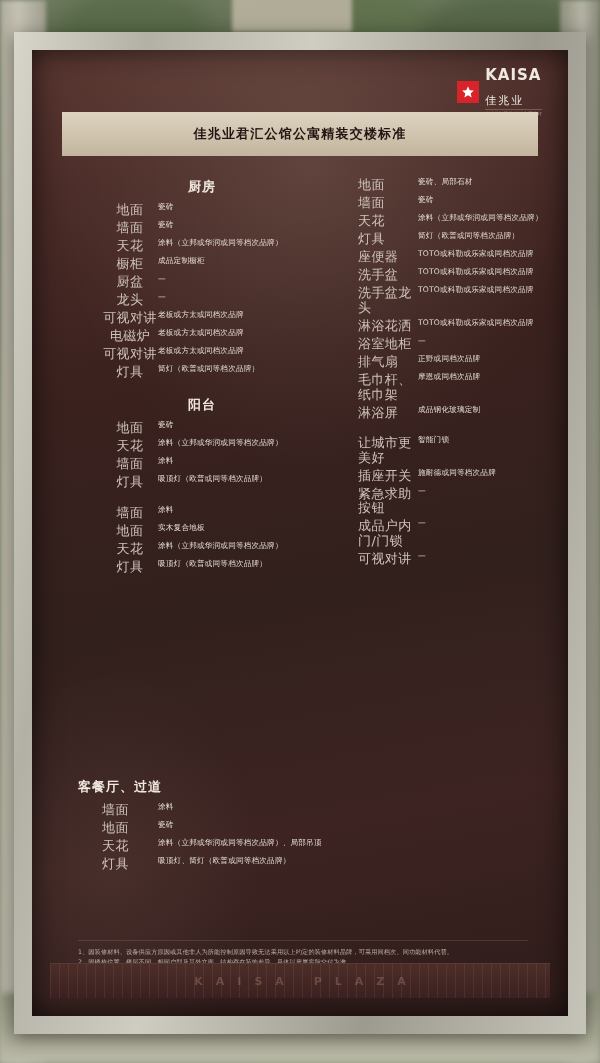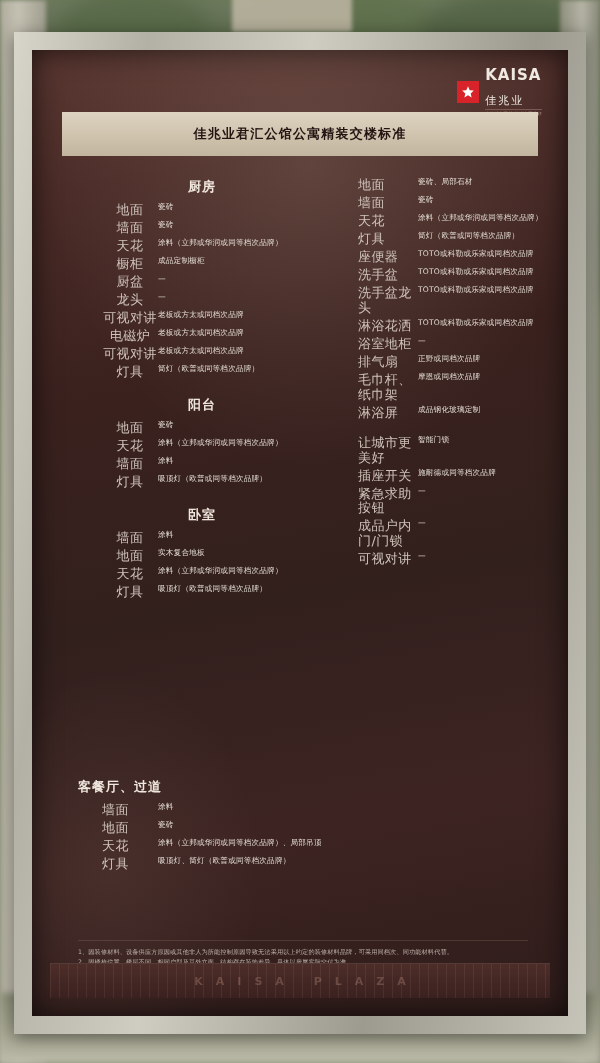--- a/index.html
+++ b/index.html
@@ -339,21 +339,20 @@
               <div class="row">
                 <div class="k">墙面</div>
                 <div class="v">涂料</div>
               </div>
               <div class="row">
                 <div class="k">灯具</div>
                 <div class="v">吸顶灯（欧普或同等档次品牌）</div>
               </div>
             </div>
             <div class="section">
-              <div class="section-title">卧室</div>
               <div class="row">
                 <div class="k">墙面</div>
                 <div class="v">涂料</div>
               </div>
               <div class="row">
                 <div class="k">地面</div>
                 <div class="v">实木复合地板</div>
               </div>
               <div class="row">
                 <div class="k">天花</div>

